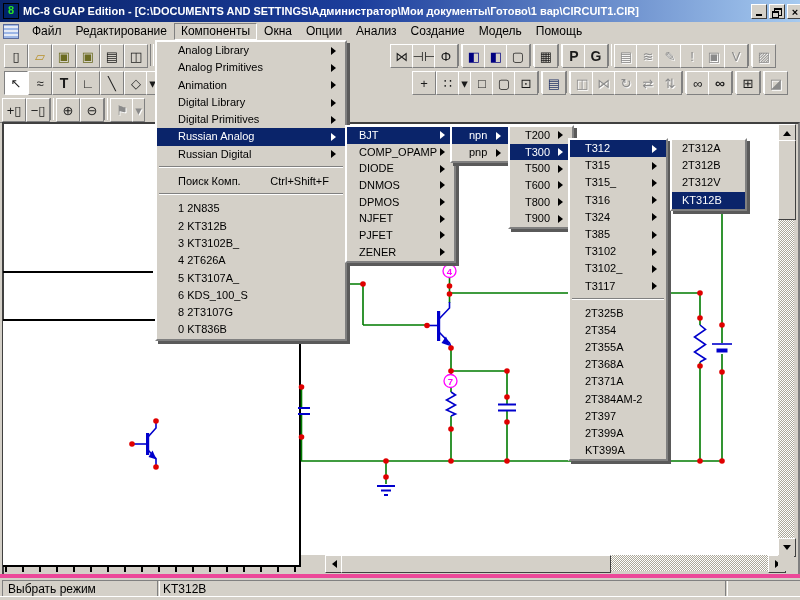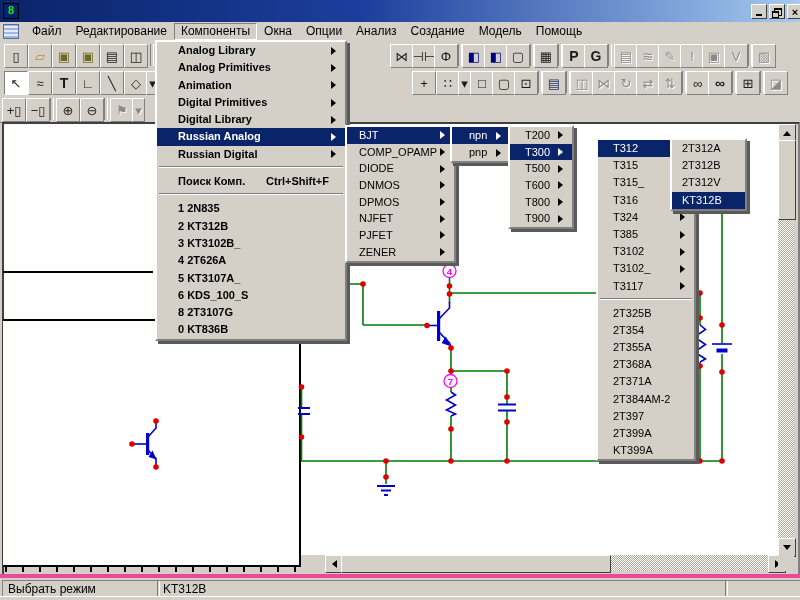--- a/index.html
+++ b/index.html
@@ -80,20 +80,21 @@
   #statusbar{position:absolute;left:0;top:574px;width:800px;height:22px;background:#D4D0C8;border-top:4px solid #ec4899;padding-left:6px;}
   .spanel{position:absolute;top:2px;height:17px;border:1px solid;border-color:#808080 #fff #fff #808080;
     font-size:12px;line-height:17px;padding-left:5px;color:#000;overflow:hidden;}
   #bottomstrip{position:absolute;left:0;top:596px;width:800px;height:4px;background:#D4D0C8;border-top:1px solid #fff;}
 </style>
 </head>
 <body>
 
 <div class="titlebar">
   <div class="appicon">8</div>
+  <span>MC-8 GUAP Edition - [C:\DOCUMENTS AND SETTINGS\Администратор\Мои документы\Готово\1 вар\CIRCUIT1.CIR]</span>
   <div class="wbtns" style="left:751px;top:4px;">
     <div class="wbtn">
         <span class="gl-min"></span>
       </div>
     <div class="wbtn">
         <span class="gl-rest"></span>
       </div>
     <div class="wbtn">
         <span class="gl-x">×</span>
       </div>
@@ -451,26 +452,26 @@
     <span class="clabel" style="left: 667px; top: 323px;"></span>
     <span class="clabel" style="left: 667px; top: 337px;"></span>
     <span class="clabel" style="left: 728px; top: 386px;"></span>
     <span class="clabel" style="left: 77px; top: 286px;"></span>
     <span class="clabel" style="left: 76px; top: 302px;"></span>
     <span class="clabel" style="left: 165px; top: 412px; color: rgb(221, 0, 0);"></span>
     <span class="clabel" style="left: 114px; top: 426px; color: rgb(221, 0, 0);"></span>
     <span class="clabel" style="left: 163px; top: 460px; color: rgb(221, 0, 0);"></span>
 </div>
 
-<div class="menu" id="menu-components" style="left:155px;top:40px;width:188px;font-weight:bold;--ih:17.3px;--pl:21px;">
+<div class="menu" id="menu-components" style="left:155px;top:40px;width:188px;--ih:17.3px;--pl:21px;">
   <div class="mi has-arrow"><span>Analog Library</span><span class="sc"></span><span class="arr"></span></div>
     <div class="mi has-arrow"><span>Analog Primitives</span><span class="sc"></span><span class="arr"></span></div>
     <div class="mi has-arrow"><span>Animation</span><span class="sc"></span><span class="arr"></span></div>
+    <div class="mi has-arrow"><span>Digital Library</span><span class="sc"></span><span class="arr"></span></div>
     <div class="mi has-arrow"><span>Digital Primitives</span><span class="sc"></span><span class="arr"></span></div>
-    <div class="mi has-arrow"><span>Digital Library</span><span class="sc"></span><span class="arr"></span></div>
     <div class="mi selected pressed has-arrow"><span>Russian Analog</span><span class="sc"></span><span class="arr"></span></div>
     <div class="mi has-arrow"><span>Russian Digital</span><span class="sc"></span><span class="arr"></span></div>
     <div class="mi sep"><span></span><span class="sc"></span></div>
     <div class="mi"><span>Поиск Комп.</span><span class="sc">Ctrl+Shift+F</span></div>
     <div class="mi sep"><span></span><span class="sc"></span></div>
     <div class="mi"><span>1 2N835</span><span class="sc"></span></div>
     <div class="mi"><span>2 KT312B</span><span class="sc"></span></div>
     <div class="mi"><span>3 KT3102B_</span><span class="sc"></span></div>
     <div class="mi"><span>4 2T626A</span><span class="sc"></span></div>
     <div class="mi"><span>5 KT3107A_</span><span class="sc"></span></div>
@@ -493,21 +494,21 @@
     <div class="mi has-arrow"><span>pnp</span><span class="arr"></span></div>
 </div>
 <div class="menu" id="menu-npn" style="left:508px;top:125px;width:62px;--ih:16.7px;--pl:15px;">
   <div class="mi has-arrow"><span>T200</span><span class="arr"></span></div>
     <div class="mi selected pressed has-arrow"><span>T300</span><span class="arr"></span></div>
     <div class="mi has-arrow"><span>T500</span><span class="arr"></span></div>
     <div class="mi has-arrow"><span>T600</span><span class="arr"></span></div>
     <div class="mi has-arrow"><span>T800</span><span class="arr"></span></div>
     <div class="mi has-arrow"><span>T900</span><span class="arr"></span></div>
 </div>
-<div class="menu" id="menu-t300" style="left:596px;top:138px;width:96px;--ih:17.2px;--pl:15px;">
+<div class="menu" id="menu-t300" style="left:568px;top:138px;width:96px;--ih:17.2px;--pl:15px;">
   <div class="mi selected pressed has-arrow"><span>T312</span><span class="arr"></span></div>
     <div class="mi has-arrow"><span>T315</span><span class="arr"></span></div>
     <div class="mi has-arrow"><span>T315_</span><span class="arr"></span></div>
     <div class="mi has-arrow"><span>T316</span><span class="arr"></span></div>
     <div class="mi has-arrow"><span>T324</span><span class="arr"></span></div>
     <div class="mi has-arrow"><span>T385</span><span class="arr"></span></div>
     <div class="mi has-arrow"><span>T3102</span><span class="arr"></span></div>
     <div class="mi has-arrow"><span>T3102_</span><span class="arr"></span></div>
     <div class="mi has-arrow"><span>T3117</span><span class="arr"></span></div>
     <div class="mi sep"><span></span></div>

